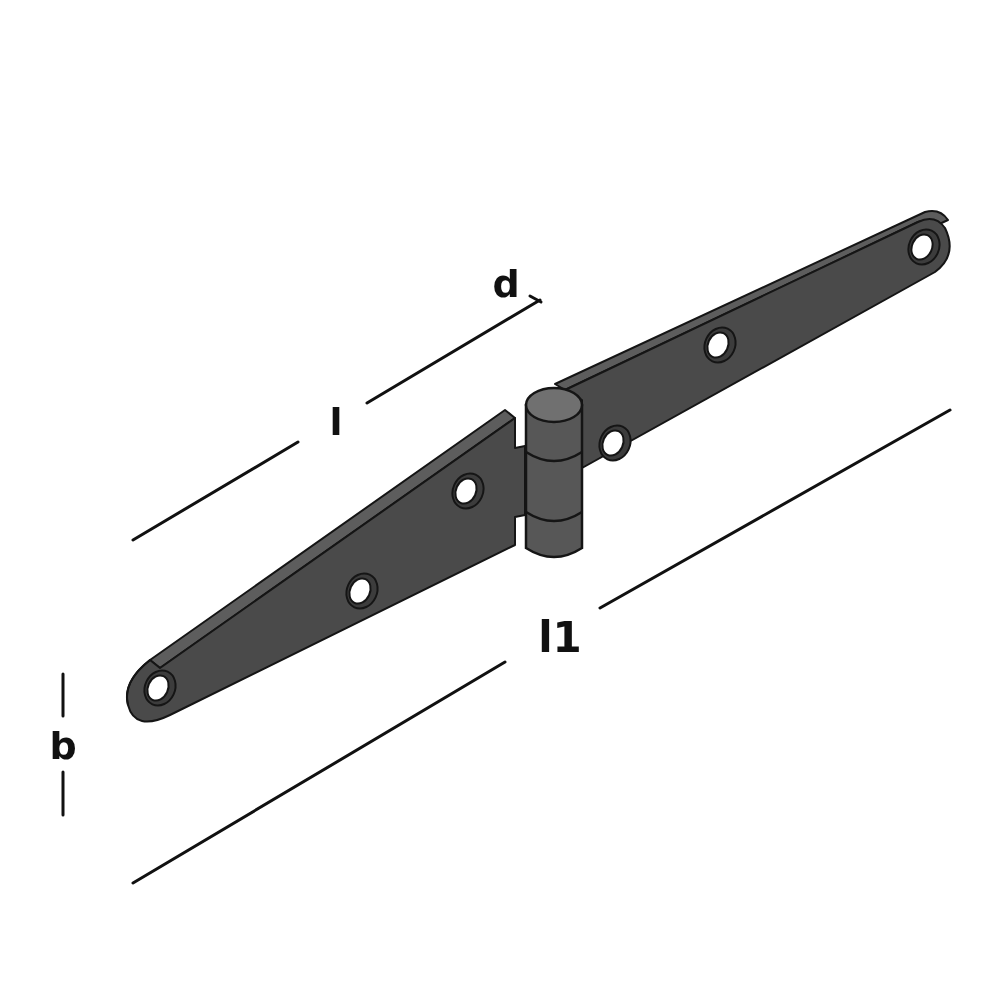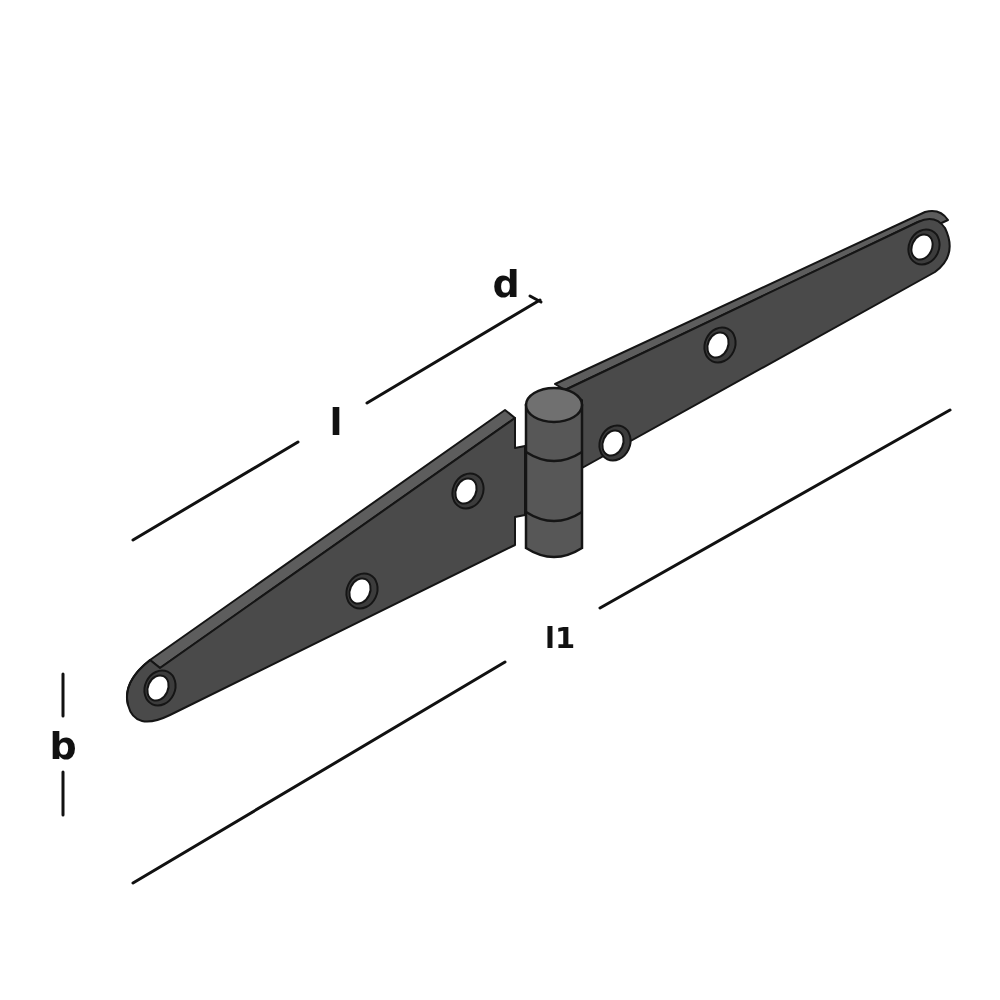--- a/index.html
+++ b/index.html
@@ -116,15 +116,15 @@
     <g stroke="#151515" stroke-width="2.5">
       <path fill="#575757" d="M526,405 L526,548 Q554,566 582,548 L582,405 Z"></path>
       <ellipse cx="554" cy="405" rx="28" ry="17" fill="#707070"></ellipse>
       <path fill="none" d="M526,452 Q554,470 582,452"></path>
       <path fill="none" d="M526,512 Q554,530 582,512"></path>
     </g>
   </svg>
 
   <div class="dim-label" style="left:506px; top:284px; font-size:38px;">d</div>
   <div class="dim-label" style="left:336px; top:422px; font-size:38px;">l</div>
-  <div class="dim-label" style="left:560px; top:638px; font-size:29px;">l1</div>
+  <div class="dim-label" style="left:560px; top:638px; font-size:42px;">l1</div>
   <div class="dim-label" style="left:63px; top:746px; font-size:38px;">b</div>
 </div>
 
 </body></html>

